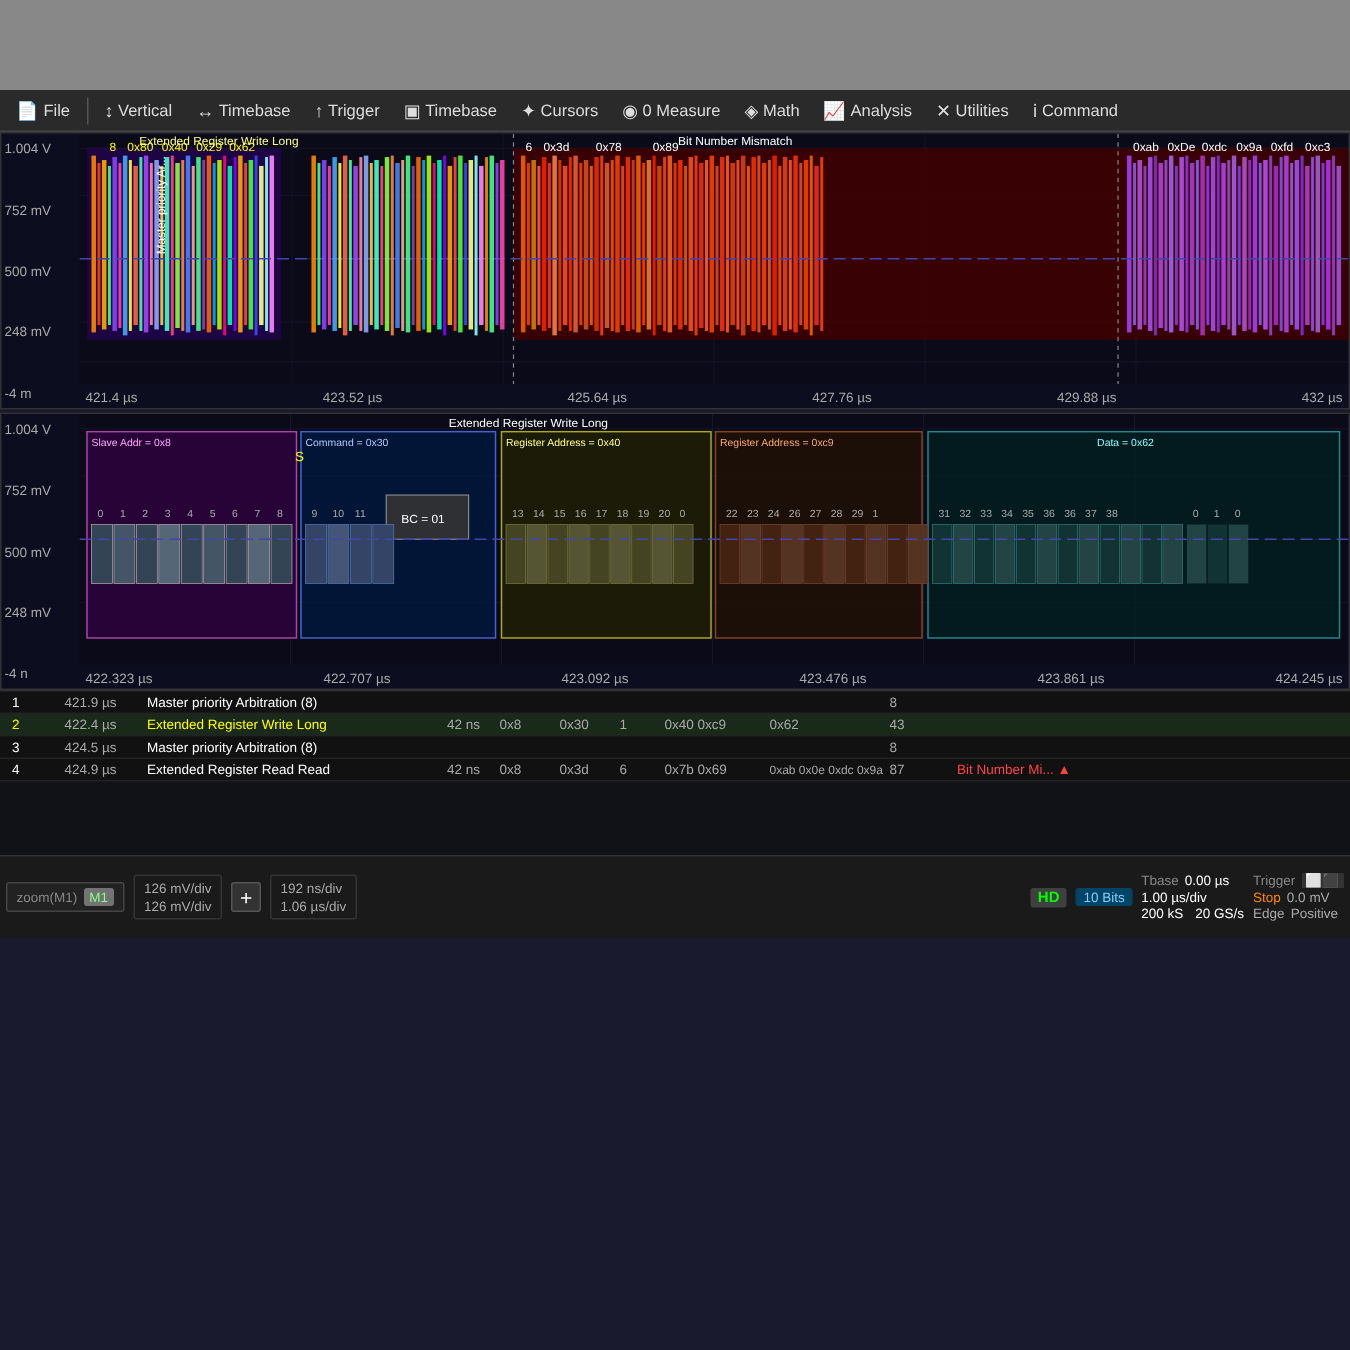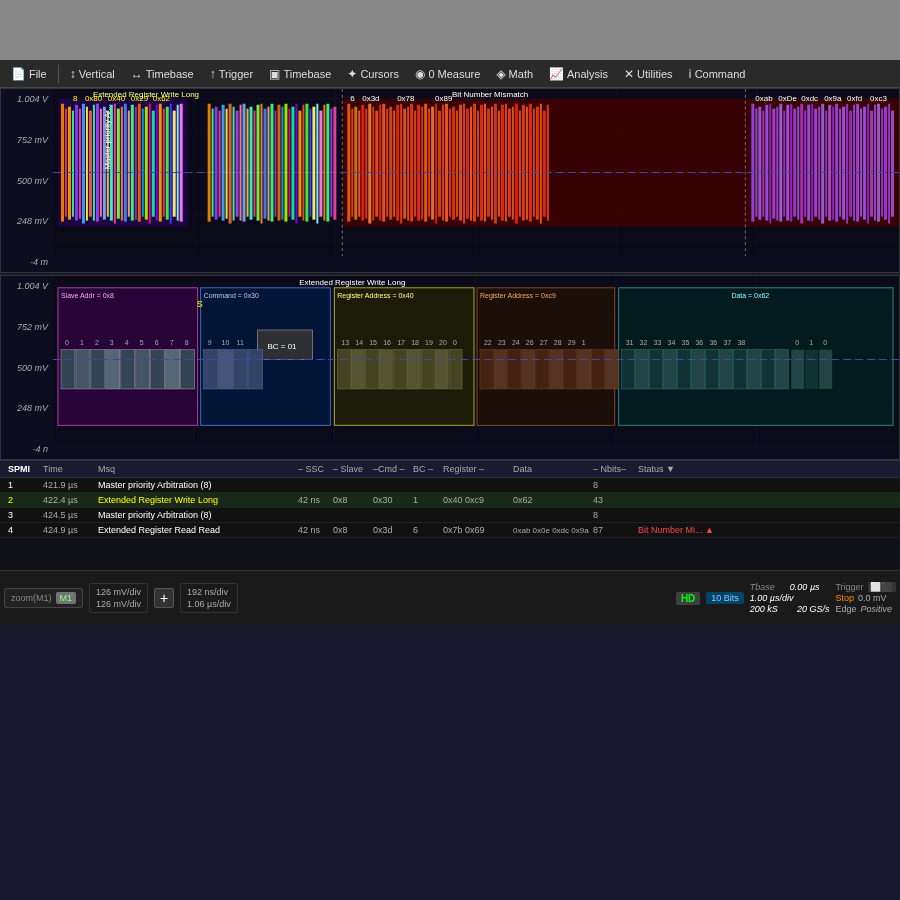--- a/index.html
+++ b/index.html
@@ -69,23 +69,21 @@
       height: 100%;
       display: flex;
       flex-direction: column;
       justify-content: space-between;
       padding: 5px 2px;
       z-index: 10;
     }
     .y-label {
       font-size: 9px;
       color: #aaa;
-      text-align: right;
       padding-right: 3px;
-      font-style: italic;
     }
 
     
     .x-axis {
       position: absolute;
       bottom: 2px;
       left: 52px;
       right: 0;
       display: flex;
       justify-content: space-between;
@@ -254,22 +252,21 @@
 
     .tbase-box {
       display: flex;
       flex-direction: column;
       gap: 1px;
       font-size: 9px;
       color: #aaa;
     }
     .tbase-row {
       display: flex;
-      gap: 15px;
-      font-style: italic;
+      gap: 4px;
     }
     .tbase-label { color: #888; }
     .tbase-val { color: #fff; }
 
     .trigger-box {
       display: flex;
       flex-direction: column;
       gap: 1px;
       font-size: 9px;
       color: #aaa;
@@ -576,20 +573,28 @@
         <rect x="260" y="18" width="3" height="115" fill="#ffff88"></rect>
         <rect x="264" y="15" width="2" height="122" fill="#88ffff"></rect>
         <rect x="267" y="22" width="3" height="108" fill="#ff88ff"></rect>
         <rect x="271" y="16" width="2" height="118" fill="#ff8800"></rect>
         <rect x="274" y="15" width="3" height="120" fill="#44ff88"></rect>
         <rect x="278" y="20" width="2" height="110" fill="#8844ff"></rect>
         <rect x="281" y="18" width="3" height="115" fill="#ff44aa"></rect>
       </g>
     </svg>
   </div>
+  <div class="x-axis">
+    <span class="x-label">421.4 µs</span>
+    <span class="x-label">423.52 µs</span>
+    <span class="x-label">425.64 µs</span>
+    <span class="x-label">427.76 µs</span>
+    <span class="x-label">429.88 µs</span>
+    <span class="x-label">432 µs</span>
+  </div>
 </div>
 
 <div class="wave-panel wave-lower">
   <div class="y-axis">
     <span class="y-label">1.004 V</span>
     <span class="y-label">752 mV</span>
     <span class="y-label">500 mV</span>
     <span class="y-label">248 mV</span>
     <span class="y-label">-4 n</span>
   </div>
@@ -739,37 +744,31 @@
       <rect x="768" y="75" width="13" height="40" fill="#224444"></rect>
       <text x="744" y="70" font-size="7" fill="#aaaaaa">0</text>
       <text x="758" y="70" font-size="7" fill="#aaaaaa">1</text>
       <text x="772" y="70" font-size="7" fill="#aaaaaa">0</text>
 
       <text x="144" y="32" font-size="9" fill="#ffff00">S</text>
 
       <line x1="0" y1="85" x2="848" y2="85" stroke="#4444aa" stroke-width="1" stroke-dasharray="8,4"></line>
     </svg>
   </div>
+  <div class="x-axis">
+    <span class="x-label">422.323 µs</span>
+    <span class="x-label">422.707 µs</span>
+    <span class="x-label">423.092 µs</span>
+    <span class="x-label">423.476 µs</span>
+    <span class="x-label">423.861 µs</span>
+    <span class="x-label">424.245 µs</span>
+  </div>
 </div>
 
 <div class="data-table">
-  <div class="table-header">
-    <span class="th th-spmi">SPMI</span>
-    <span class="th th-time">Time</span>
-    <span class="th th-msq">Msq</span>
-    <span style="width:20px"></span>
-    <span class="th th-ssc">– SSC</span>
-    <span class="th th-slave">– Slave</span>
-    <span class="th th-cmd">–Cmd –</span>
-    <span class="th th-bc">BC –</span>
-    <span class="th th-reg">Register –</span>
-    <span class="th th-data">Data</span>
-    <span class="th th-nbits">– Nbits–</span>
-    <span class="th th-status">Status ▼</span>
-  </div>
 
   <div class="table-row row-1">
     <span class="td td-spmi">1</span>
     <span class="td td-time">421.9 µs</span>
     <span class="td td-msq">Master priority Arbitration (8)</span>
     <span style="width:20px"></span>
     <span class="td td-ssc"></span>
     <span class="td td-slave"></span>
     <span class="td td-cmd"></span>
     <span class="td td-bc"></span>
@@ -870,17 +869,17 @@
       <div style="display:flex;gap:4px;align-items:center;">
         <span style="font-size:9px;color:#888;">Trigger</span>
         <span style="font-size:9px;background:#333;padding:0 3px;">⬜⬛</span>
       </div>
       <div style="display:flex;gap:4px;">
         <span style="font-size:9px;color:#ff8800;">Stop</span>
         <span style="font-size:9px;color:#aaa;">0.0 mV</span>
       </div>
       <div style="display:flex;gap:4px;">
         <span style="font-size:9px;color:#aaa;">Edge</span>
-        <span style="font-size:9px;color:#aaa;font-style:italic;">Positive</span>
+        <span style="font-size:9px;color:#aaa;">Positive</span>
       </div>
     </div>
   </div>
 </div>
 
 </body></html>

